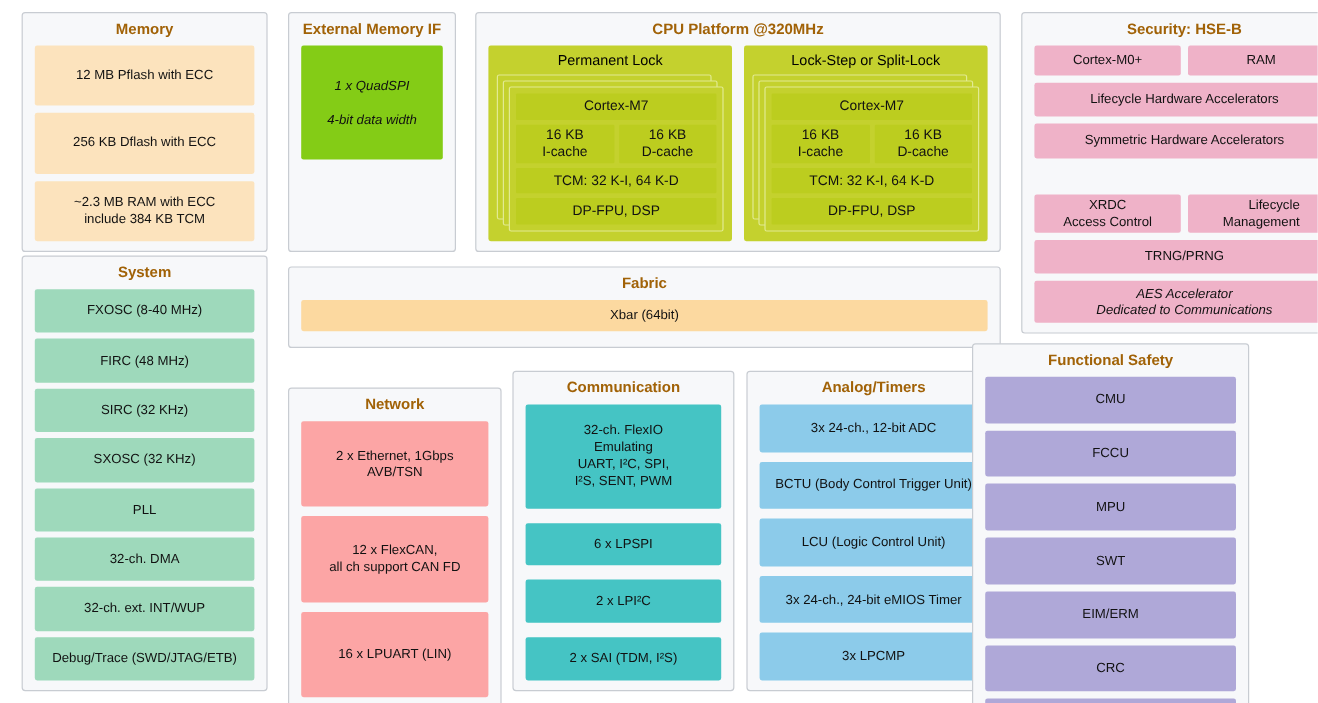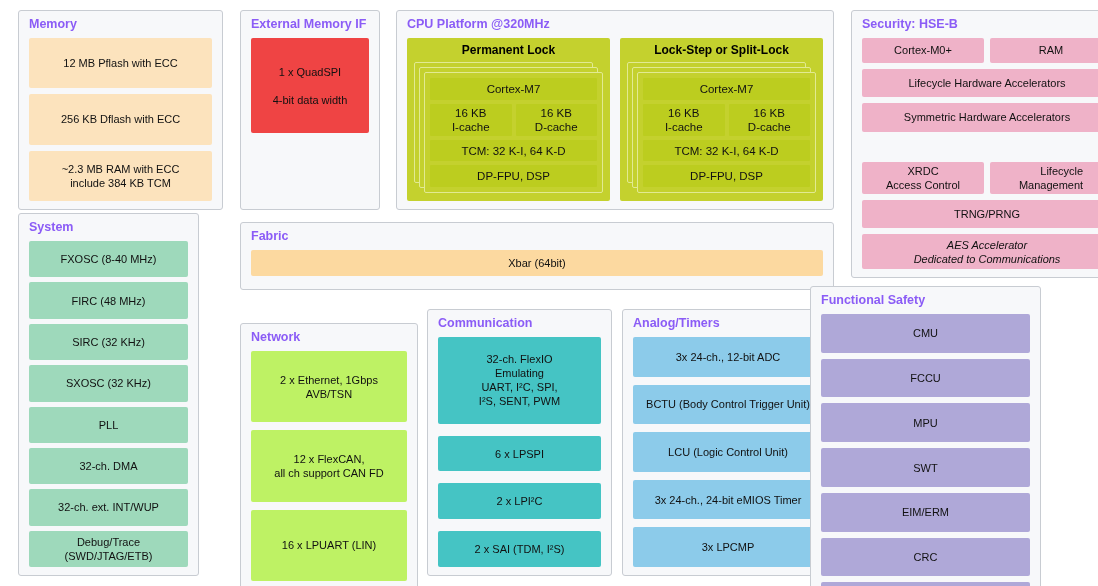--- a/index.html
+++ b/index.html
@@ -18,25 +18,26 @@
     position:absolute;
     background:#f7f8fa;
     border:1px solid #c8ccd2;
     border-radius:3px;
     box-sizing:border-box;
     padding:6px 10px 8px 10px;
     display:flex;
     flex-direction:column;
   }
   .panel-title{
+    text-align:center;
     font-weight:bold;
     font-size:12.5px;
     line-height:15px;
     margin-bottom:6px;
-    color:#8b5cf6;
+    color:#a16207;
     white-space:nowrap;
   }
   .panel-body{
     flex:1;
     display:flex;
     flex-direction:column;
     gap:6px;
     min-height:0;
   }
 
@@ -49,44 +50,44 @@
     font-size:11px;
     line-height:14px;
     border-radius:2px;
     box-sizing:border-box;
     padding:2px 4px;
     color:#111;
   }
   .blk.grow{flex:1;}
 
   .c-cream{background:#fce3bd;}
-  .c-bluelt{background:#ef4444;}
+  .c-bluelt{background:#84cc16;font-style:italic;}
   .c-green{background:#9ed9bb;}
   .c-pink{background:#efb2c8;}
   .c-purple{background:#afa8d8;}
   .c-teal{background:#45c4c4;}
   .c-sky{background:#8ccbea;}
-  .c-paleblue{background:#bef264;}
+  .c-paleblue{background:#fca5a5;}
   .c-orange{background:#fcd9a0;}
 
   
   .cpu-cols{display:flex;gap:10px;flex:1;min-height:0;}
   .cpu-col{
     flex:1;
     background:#c4d12e;
     border-radius:2px;
     box-sizing:border-box;
     padding:5px 7px 8px 7px;
     display:flex;
     flex-direction:column;
     min-width:0;
   }
   .cpu-col-title{
     text-align:center;
-    font-weight:bold;
+    font-weight:normal;
     font-size:12px;
     line-height:15px;
     margin-bottom:4px;
     color:#000;
     white-space:nowrap;
   }
   
   .core-stack{
     position:relative;
     flex:1;
@@ -216,21 +217,21 @@
 Access Control</div>
         <div class="blk c-pink" style="flex:1;white-space:pre-line;text-align:right;">Lifecycle
 Management</div>
       </div>
       <div class="blk c-pink grow">TRNG/PRNG</div>
       <div class="blk c-pink" style="flex:1.25;white-space:pre-line;font-style:italic;">AES Accelerator
 Dedicated to Communications</div>
     </div>
   </div>
 
-  <div class="panel" style="left:18px;top:213px;width:181px;height:363px;">
+  <div class="panel" style="left:18px;top:213px;width:205px;height:363px;">
     <div class="panel-title">System</div>
     <div class="panel-body" style="gap:5px;">
       <div class="blk c-green grow">FXOSC (8-40 MHz)</div>
       <div class="blk c-green grow">FIRC (48 MHz)</div>
       <div class="blk c-green grow">SIRC (32 KHz)</div>
       <div class="blk c-green grow">SXOSC (32 KHz)</div>
       <div class="blk c-green grow">PLL</div>
       <div class="blk c-green grow">32-ch. DMA</div>
       <div class="blk c-green grow">32-ch. ext. INT/WUP</div>
       <div class="blk c-green grow">Debug/Trace (SWD/JTAG/ETB)</div>

